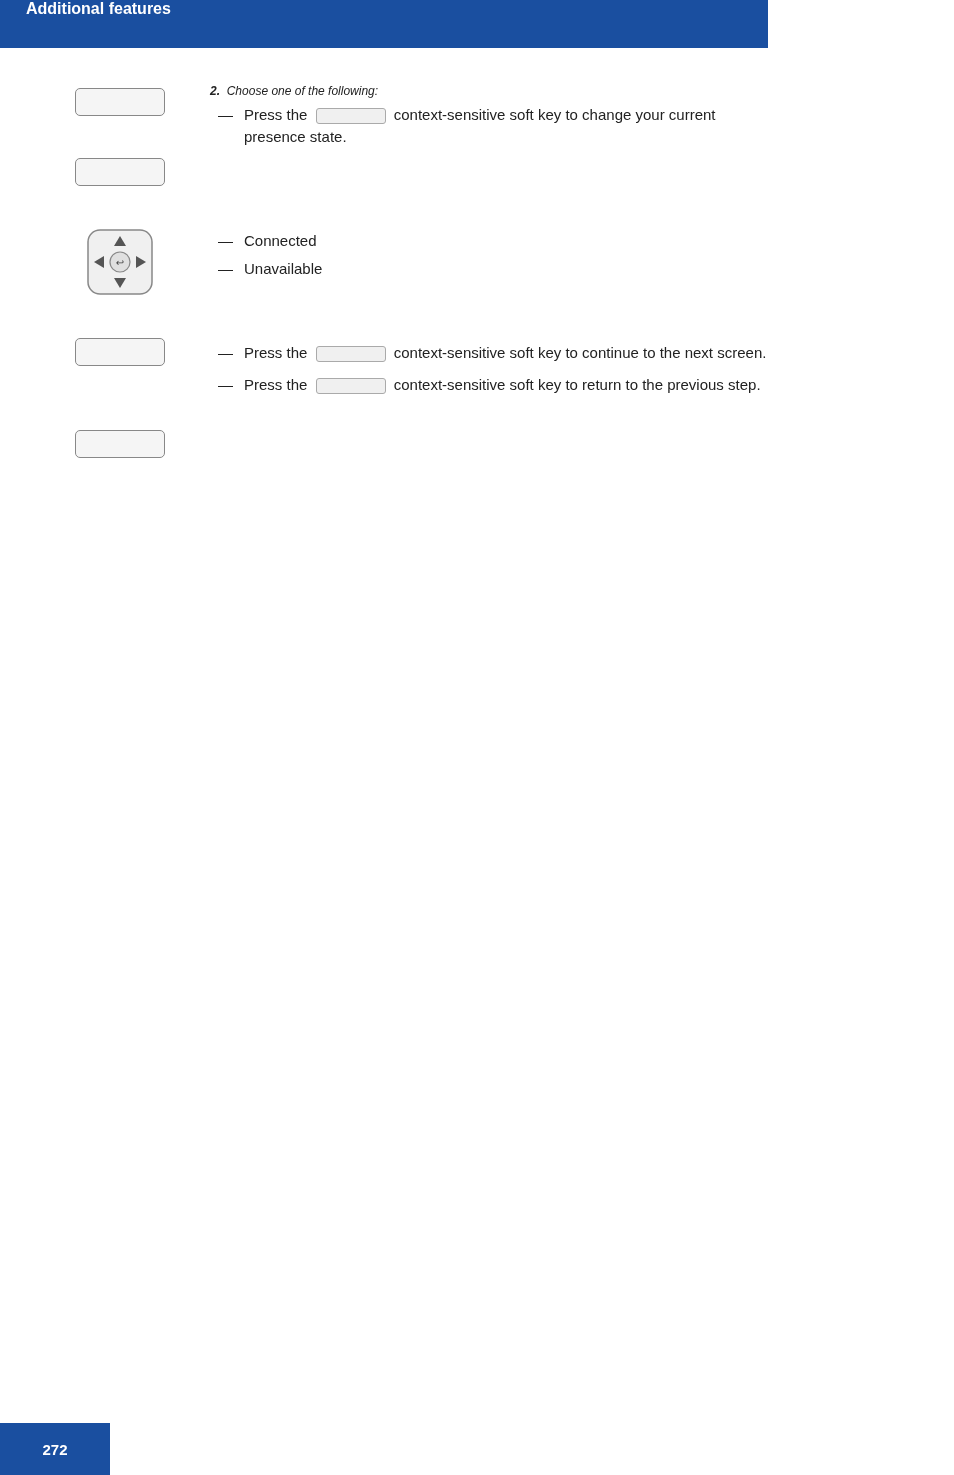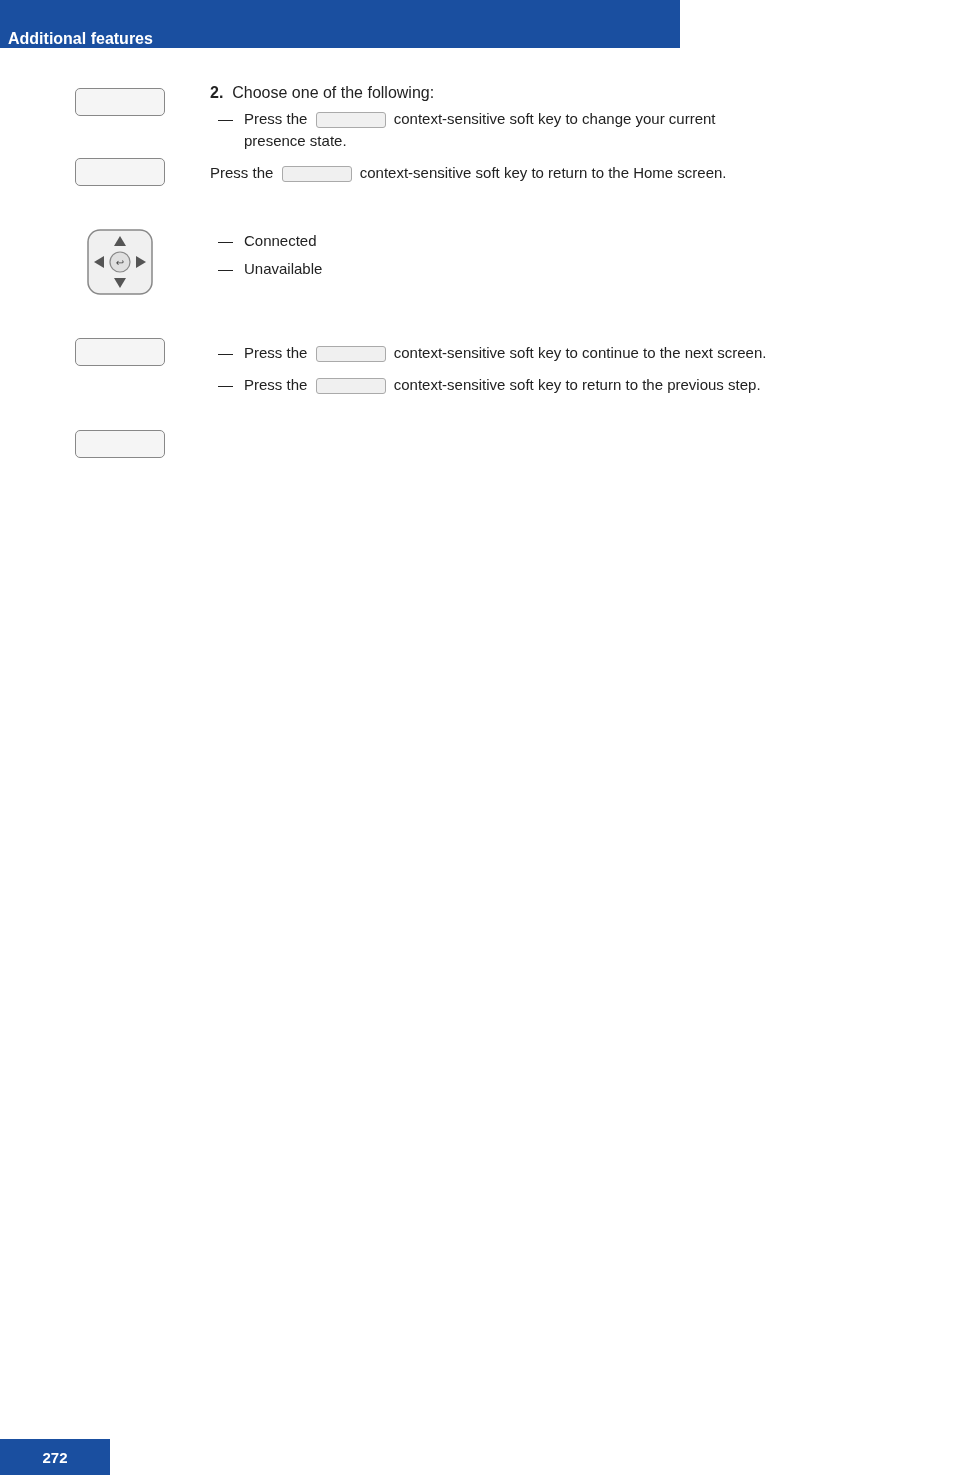--- a/index.html
+++ b/index.html
@@ -9,25 +9,25 @@
       background: #ffffff;
       font-family: Arial, Helvetica, sans-serif;
       font-size: 15px;
       color: #222;
       position: relative;
     }
 
     
     .header-bar {
       background: #1a4fa0;
-      width: 680px;
+      width: 768px;
       height: 48px;
       display: flex;
-      align-items: flex-end;
-      padding-left: 8px;
+      align-items: flex-start;
+      padding-left: 26px;
     }
     .header-title {
       color: #ffffff;
       font-weight: bold;
       font-size: 16px;
     }
 
     
     .content {
       padding: 36px 40px 40px 40px;
@@ -72,22 +72,23 @@
       height: 72px;
     }
 
     
     .text-col {
       flex: 1;
       padding-left: 10px;
     }
 
     .step-intro {
-      font-size: 16px;
+      font-size: 12px;
       margin-bottom: 6px;
+      font-style: italic;
     }
 
     .bullet-list {
       list-style: none;
       margin-left: 8px;
     }
     .bullet-list li {
       display: flex;
       align-items: flex-start;
       margin-bottom: 6px;
@@ -106,21 +107,21 @@
       line-height: 1.5;
       margin-top: 10px;
     }
 
     
     .footer {
       position: absolute;
       bottom: 0;
       left: 0;
       width: 110px;
-      height: 36px;
+      height: 52px;
       background: #1a4fa0;
       display: flex;
       align-items: center;
       justify-content: center;
     }
     .footer-page {
       color: #ffffff;
       font-weight: bold;
       font-size: 15px;
     }
@@ -157,23 +158,20 @@
     <div class="text-col">
       <div class="step-intro">
         <strong>2.</strong>&nbsp;&nbsp;<span>Choose one of the following:</span>
       </div>
       <ul class="bullet-list">
         <li>
           <span class="dash">—</span>
           <span>Press the <span class="btn-placeholder"></span> context-sensitive soft key to change your current presence state.</span>
         </li>
       </ul>
-      <div class="press-text">
-        Press the <span class="btn-placeholder"></span> context-sensitive soft key to return to the Home screen.
-      </div>
     </div>
   </div>
 
   <div class="step-section" style="margin-top: 10px;">
 
     <div class="illustration-col">
       <div class="nav-key">
         <svg viewBox="0 0 72 72" xmlns="http://www.w3.org/2000/svg">
 
           <rect x="4" y="4" width="64" height="64" rx="12" ry="12" fill="#f0f0f0" stroke="#888" stroke-width="1.5"></rect>

